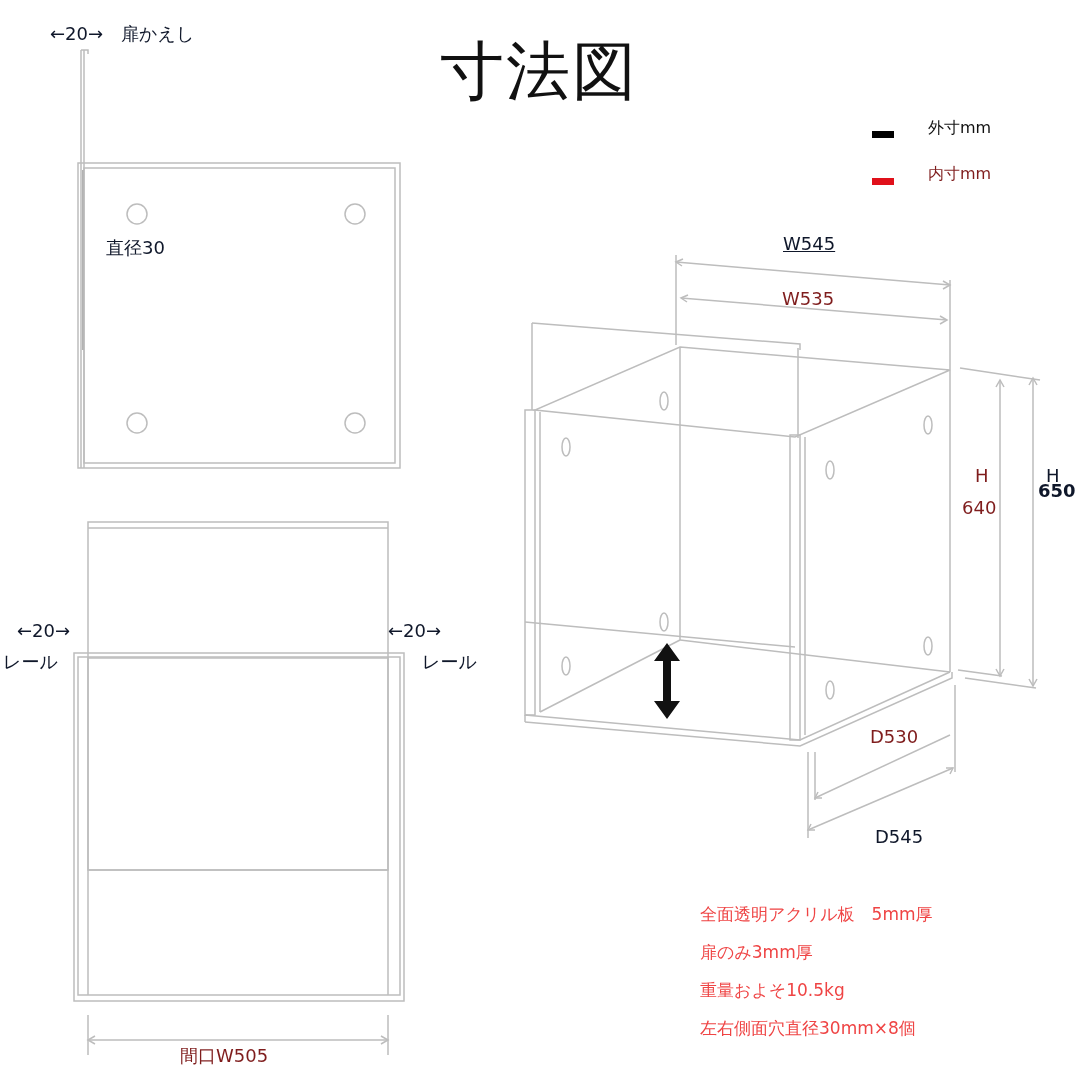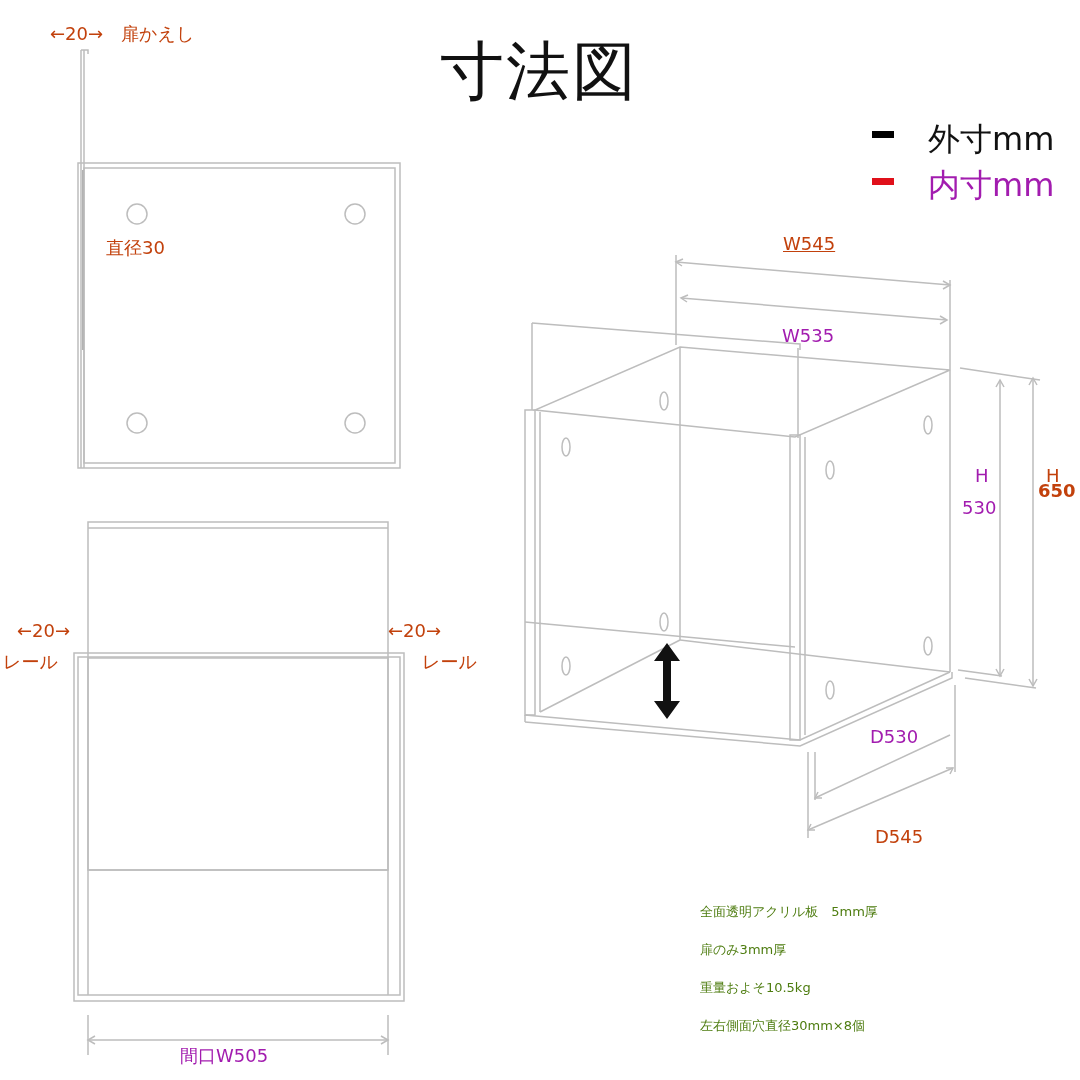--- a/index.html
+++ b/index.html
@@ -1,24 +1,24 @@
 <!DOCTYPE html>
 <html><head>
 <meta charset="utf-8">
 <style>
   html, body { margin:0; padding:0; background:#ffffff; }
   body { width:1080px; height:1080px; position:relative; overflow:hidden;
          font-family:"DejaVu Sans", "Liberation Sans", sans-serif; color:#222; }
   .abs { position:absolute; white-space:nowrap; }
   .title { font-size:64px; left:440px; top:28px; letter-spacing:2px; font-weight:300; color:#111;font-family:Liberation Serif, serif; }
-  .lbl { font-size:18px; color:#c2410c; }
-  .red { color:#a21caf; }
+  .lbl { font-size:18px; color:#0f172a; }
+  .red { color:#7f1d1d; }
   .legend-swatch { position:absolute; width:22px; height:7px; }
-  .legend-text { font-size:32px; }
-  .note { font-size:13px; color:#4d7c0f; }
+  .legend-text { font-size:16px; }
+  .note { font-size:17px; color:#ef4444; }
   svg { position:absolute; left:0; top:0; }
 </style>
 </head>
 <body>
 
 <svg width="1080" height="1080" viewBox="0 0 1080 1080">
 
   <g stroke="#bdbdbd" fill="none" stroke-width="1.5">
 
     <line x1="81" y1="50" x2="81" y2="468"></line>
@@ -135,23 +135,23 @@
 <div class="abs lbl" style="left:50px;top:22px;">←20→　扉かえし</div>
 <div class="abs lbl" style="left:106px;top:236px;text-align:center;">直径30</div>
 
 <div class="abs lbl" style="left:17px;top:620px;">←20→</div>
 <div class="abs lbl" style="left:3px;top:650px;">レール</div>
 <div class="abs lbl" style="left:388px;top:620px;">←20→</div>
 <div class="abs lbl" style="left:422px;top:650px;">レール</div>
 <div class="abs lbl red" style="left:180px;top:1044px;">間口W505</div>
 
 <div class="abs lbl" style="left:783px;top:233px;text-decoration:underline;">W545</div>
-<div class="abs lbl red" style="left:782px;top:288px;margin-top:37px;">W535</div>
+<div class="abs lbl red" style="left:782px;top:288px;">W535</div>
 <div class="abs lbl red" style="left:975px;top:465px;">H</div>
-<div class="abs lbl red" style="left:962px;top:497px;">530</div>
+<div class="abs lbl red" style="left:962px;top:497px;">640</div>
 <div class="abs lbl" style="left:1046px;top:465px;">H</div>
 <div class="abs lbl" style="left:1038px;top:480px;font-weight:bold;">650</div>
 <div class="abs lbl red" style="left:870px;top:726px;">D530</div>
 <div class="abs lbl" style="left:875px;top:826px;">D545</div>
 
 <div>
   <div class="abs note" style="left:700px;top:903px;">全面透明アクリル板　5mm厚</div>
   <div class="abs note" style="left:700px;top:941px;">扉のみ3mm厚</div>
   <div class="abs note" style="left:700px;top:979px;">重量およそ10.5kg</div>
   <div class="abs note" style="left:700px;top:1017px;text-align:center;">左右側面穴直径30mm×8個</div>

